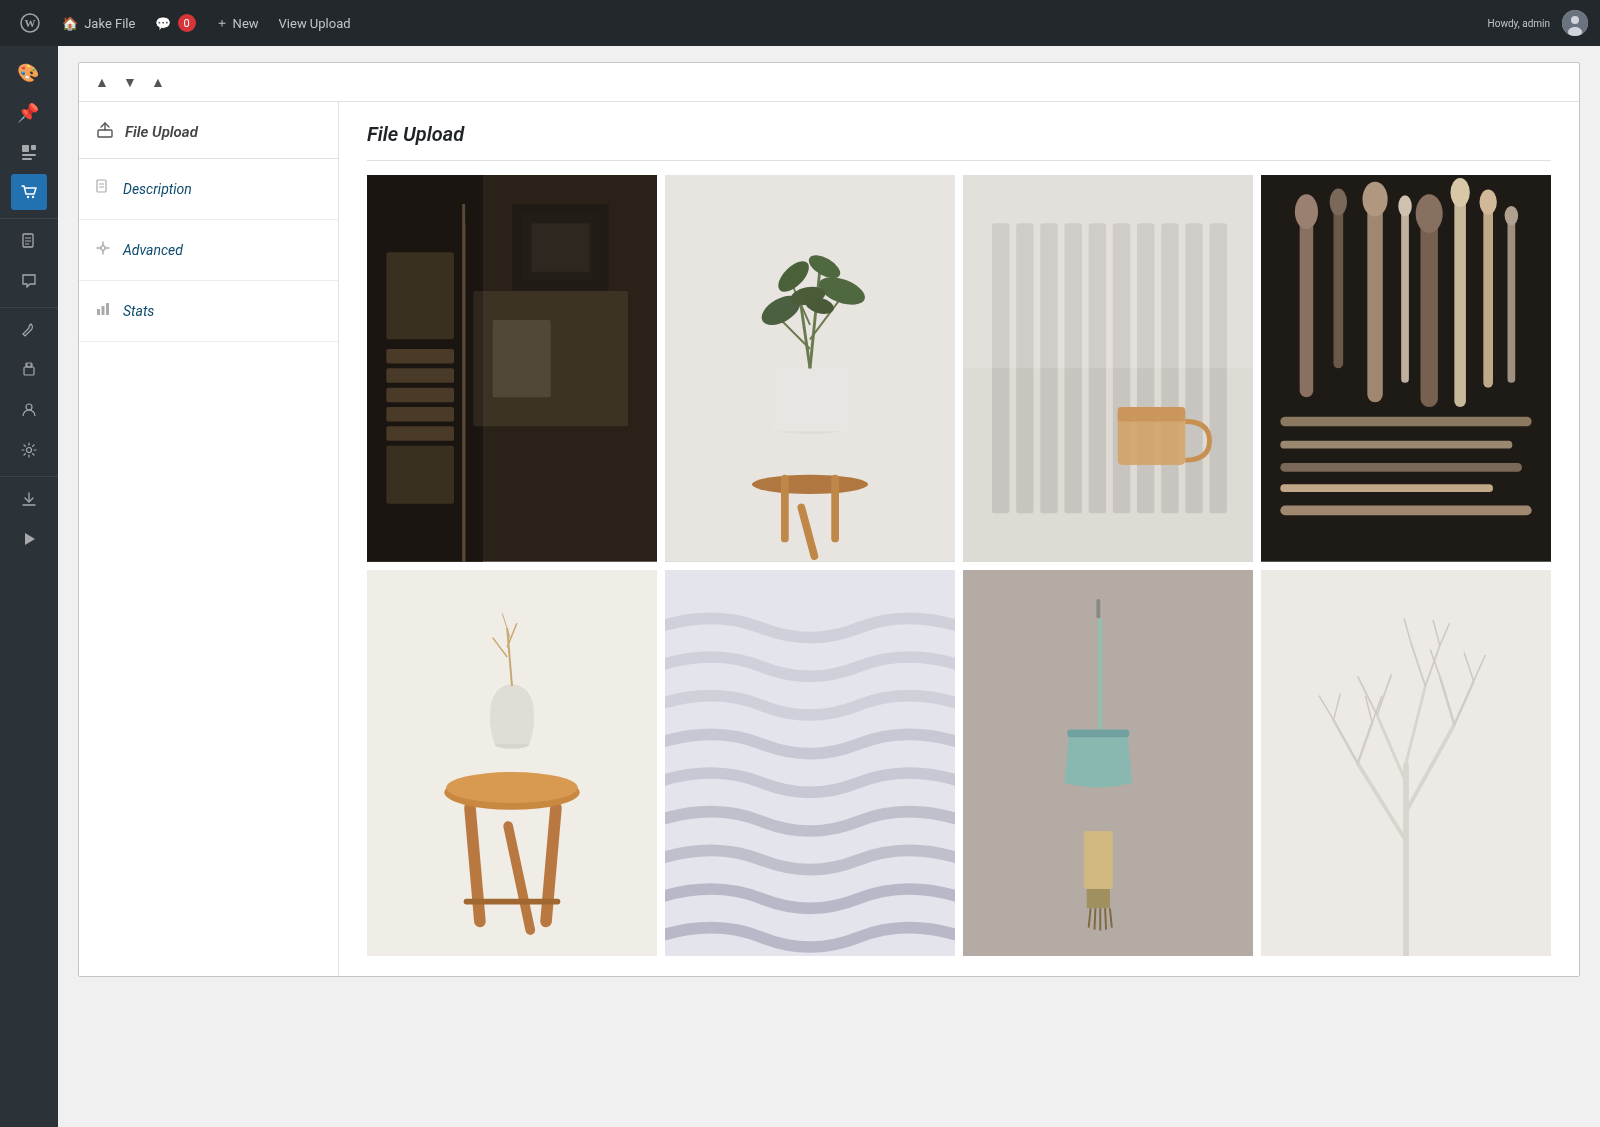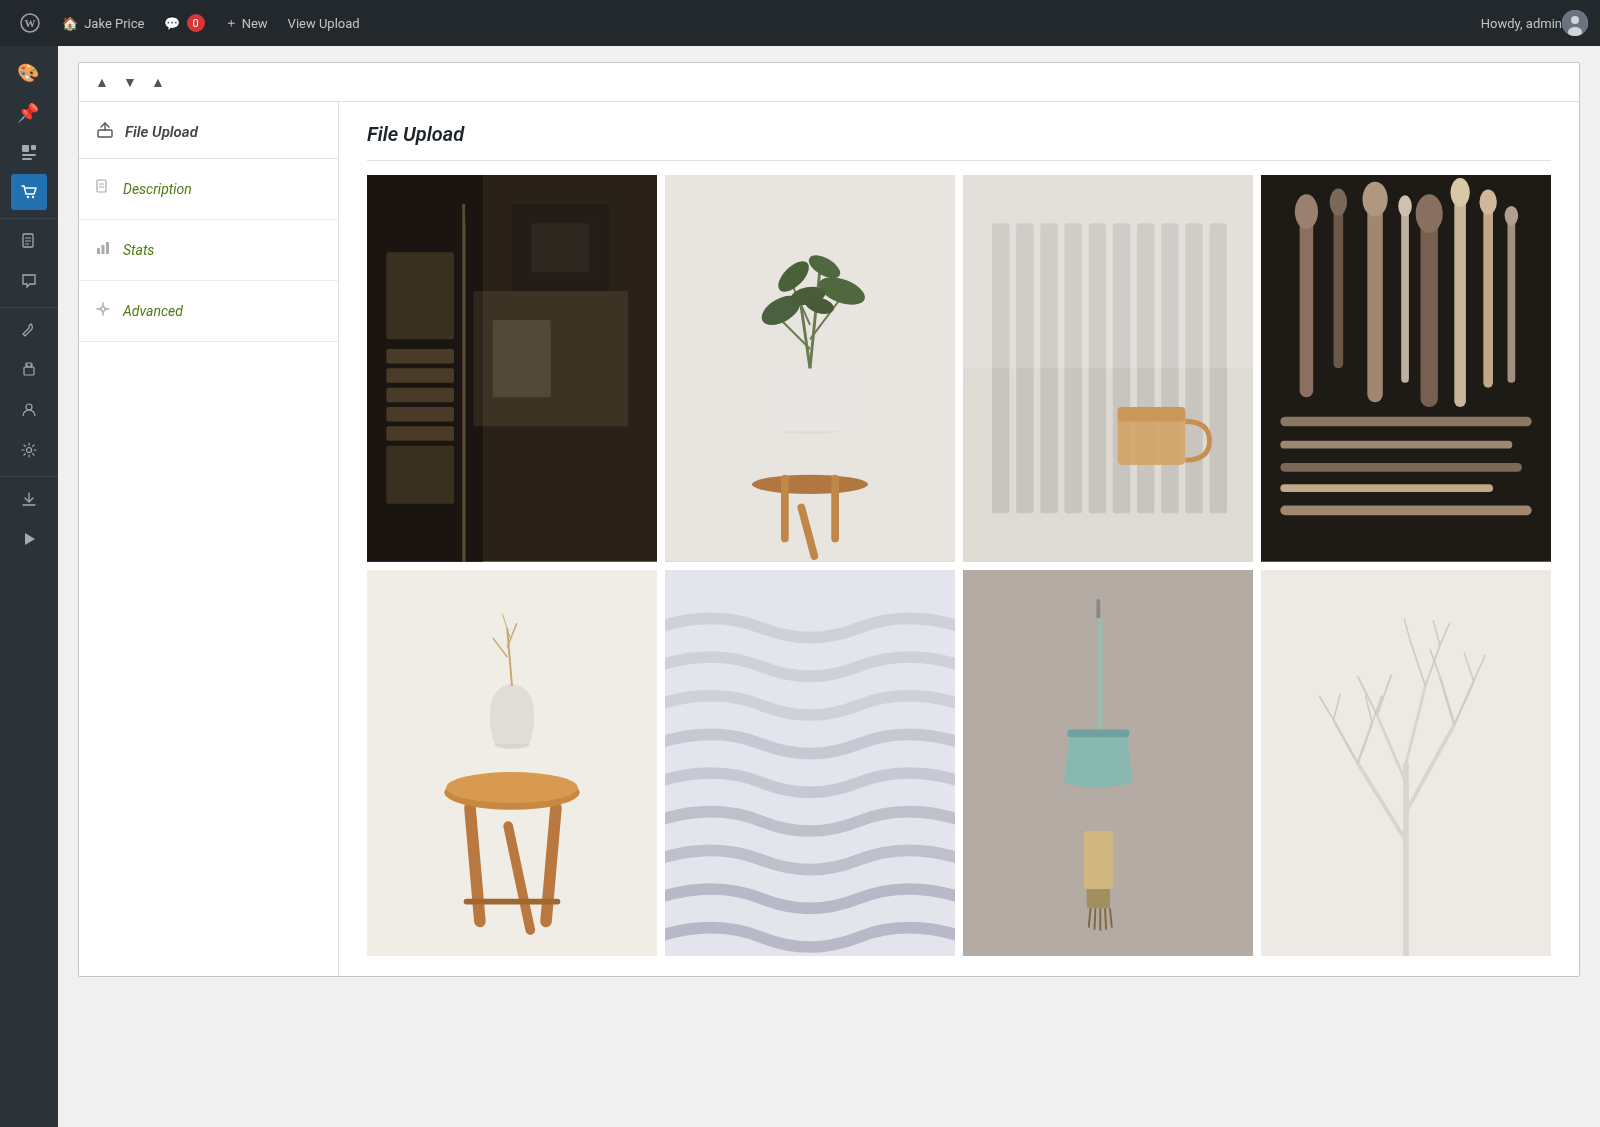--- a/index.html
+++ b/index.html
@@ -19,21 +19,21 @@
       width: 36px; height: 36px; display: flex; align-items: center; justify-content: center; color: #9ea3a8; font-size: 20px; margin-right: 4px;
     }
     .adminbar-item {
       color: #c3c4c7; font-size: 13px; padding: 0 10px; height: 46px; display: flex; align-items: center; gap: 6px; cursor: pointer; white-space: nowrap;
     }
     .adminbar-comments-count {
       background: #d63638; color: #fff; border-radius: 50%; width: 18px; height: 18px; font-size: 11px; display: flex; align-items: center; justify-content: center;
     }
     .adminbar-new { display: flex; align-items: center; gap: 4px; }
     .adminbar-spacer { flex: 1; }
-    .adminbar-howdy { color: #c3c4c7; font-size: 13px; display: flex; align-items: center; gap: 0; }
+    .adminbar-howdy { color: #c3c4c7; font-size: 10px; display: flex; align-items: center; gap: 12px; }
     .adminbar-avatar { width: 26px; height: 26px; border-radius: 50%; background: #aaa; overflow: hidden; display: flex; align-items: center; justify-content: center; font-size: 12px; color: #fff; }
 
     
     .main-layout {
       display: flex;
       flex: 1;
       overflow: hidden;
     }
 
     
@@ -96,21 +96,21 @@
       padding: 18px 16px 14px 16px;
       display: flex; align-items: center; gap: 10px; border-bottom: 1px solid #e0e0e0;
     }
     .tab-nav-header-icon { font-size: 18px; color: #555; }
     .tab-nav-header-label { font-size: 15px; font-weight: 600; color: #444; }
 
     .tab-item {
       display: flex; align-items: center; gap: 12px; padding: 20px 16px; border-bottom: 1px solid #ececec; cursor: pointer;
     }
     .tab-item-icon { font-size: 16px; color: #aaa; }
-    .tab-item-label { font-size: 14px; color: #4d7c0f; }
+    .tab-item-label { font-size: 14px; color: #0c4a6e; }
 
     
     .tab-content {
       flex: 1;
       padding: 20px 28px;
     }
     .tab-content-title {
       font-size: 20px; font-weight: 600; color: #1d2327; margin-bottom: 14px; padding-bottom: 14px; border-bottom: 1px solid #e0e0e0;
     }
 
@@ -142,21 +142,21 @@
 
 <div id="wpadminbar">
   <div class="adminbar-wp-logo">
     <svg class="wp-icon" viewBox="0 0 20 20" fill="#9ea3a8">
       <circle cx="10" cy="10" r="9" fill="none" stroke="#9ea3a8" stroke-width="1.5"></circle>
       <text x="10" y="14" text-anchor="middle" font-size="11" fill="#9ea3a8" font-family="serif" font-weight="bold">W</text>
     </svg>
   </div>
   <div class="adminbar-item">
     <span>🏠</span>
-    <span>Jake Price</span>
+    <span>Jake File</span>
   </div>
   <div class="adminbar-item">
     <span>💬</span>
     <span class="adminbar-comments-count">0</span>
   </div>
   <div class="adminbar-item adminbar-new">
     <span>＋</span>
     <span>New</span>
   </div>
   <div class="adminbar-item">
@@ -282,39 +282,39 @@
                 <line x1="4" y1="8" x2="9" y2="8" stroke="#aaa" stroke-width="1"></line>
               </svg>
             </span>
             <span class="tab-item-label">Description</span>
           </div>
 
 
           <div class="tab-item">
             <span class="tab-item-icon">
               <svg width="16" height="16" viewBox="0 0 16 16" fill="none">
-                <rect x="2" y="8" width="3" height="6" fill="#aaa" rx="0.5"></rect>
-                <rect x="6.5" y="5" width="3" height="9" fill="#aaa" rx="0.5"></rect>
-                <rect x="11" y="2" width="3" height="12" fill="#aaa" rx="0.5"></rect>
-              </svg>
-            </span>
-            <span class="tab-item-label">Stats</span>
-          </div>
-
-          <div class="tab-item">
-            <span class="tab-item-icon">
-              <svg width="16" height="16" viewBox="0 0 16 16" fill="none">
                 <line x1="8" y1="2" x2="8" y2="6" stroke="#aaa" stroke-width="1.5" stroke-linecap="round"></line>
                 <line x1="8" y1="10" x2="8" y2="14" stroke="#aaa" stroke-width="1.5" stroke-linecap="round"></line>
                 <line x1="2" y1="8" x2="6" y2="8" stroke="#aaa" stroke-width="1.5" stroke-linecap="round"></line>
                 <line x1="10" y1="8" x2="14" y2="8" stroke="#aaa" stroke-width="1.5" stroke-linecap="round"></line>
                 <rect x="6" y="6" width="4" height="4" rx="0.5" fill="none" stroke="#aaa" stroke-width="1.2"></rect>
               </svg>
             </span>
             <span class="tab-item-label">Advanced</span>
+          </div>
+
+          <div class="tab-item">
+            <span class="tab-item-icon">
+              <svg width="16" height="16" viewBox="0 0 16 16" fill="none">
+                <rect x="2" y="8" width="3" height="6" fill="#aaa" rx="0.5"></rect>
+                <rect x="6.5" y="5" width="3" height="9" fill="#aaa" rx="0.5"></rect>
+                <rect x="11" y="2" width="3" height="12" fill="#aaa" rx="0.5"></rect>
+              </svg>
+            </span>
+            <span class="tab-item-label">Stats</span>
           </div>
         </div>
 
         <div class="tab-content">
           <div class="tab-content-title">File Upload</div>
 
           <div class="image-grid">
 
             <div class="image-cell">
               <svg class="img-placeholder" viewBox="0 0 300 400" xmlns="http://www.w3.org/2000/svg">

